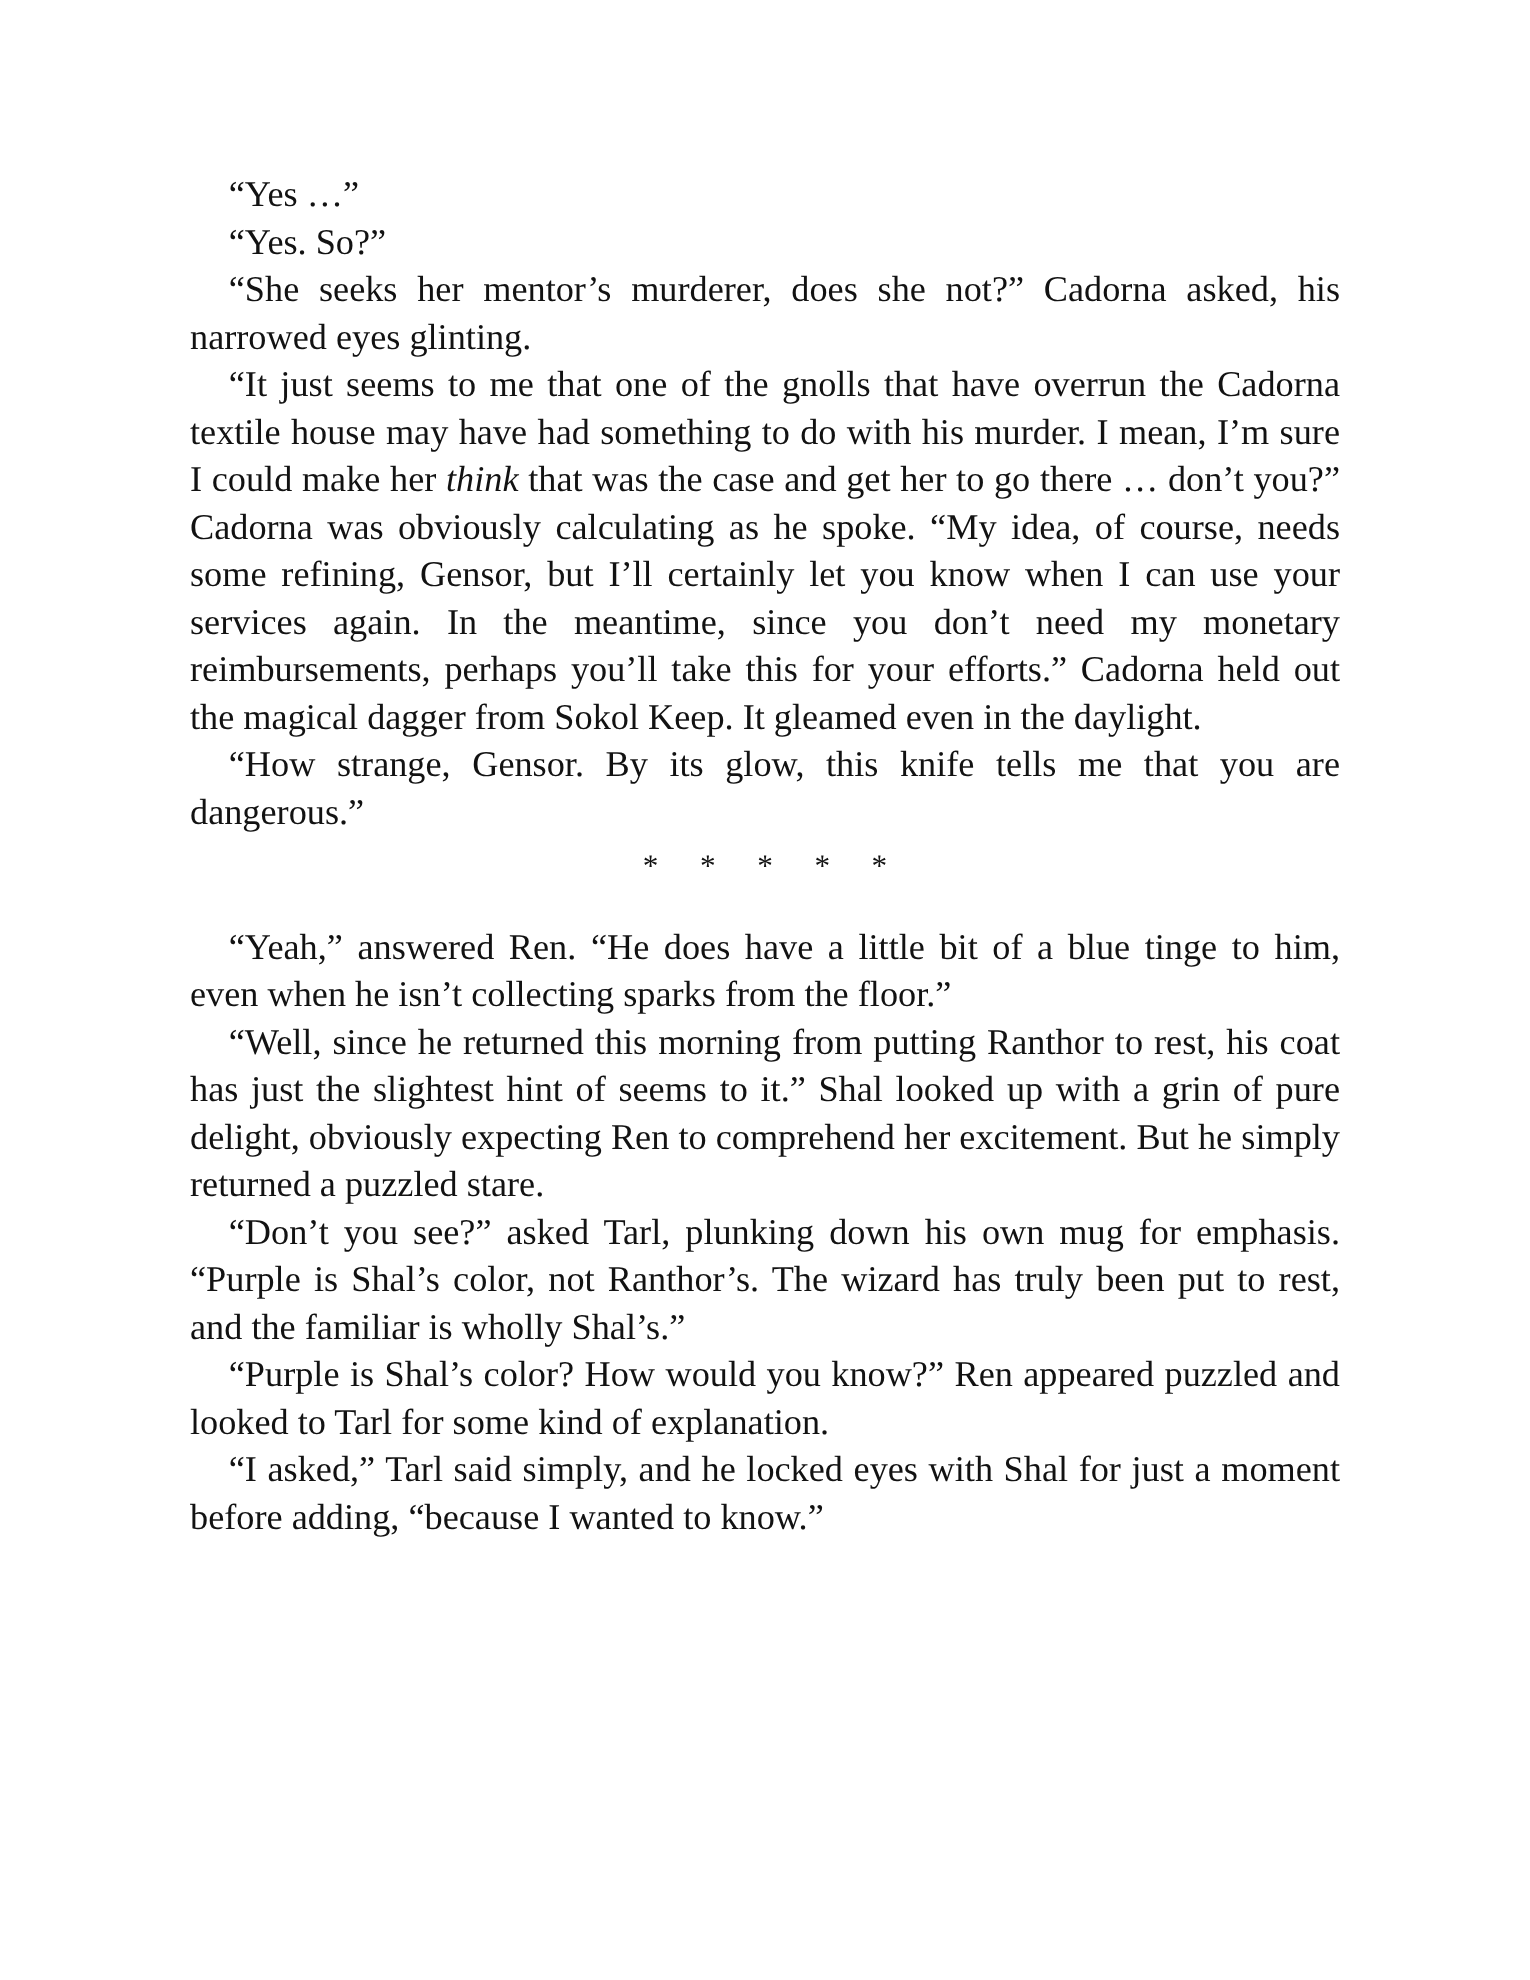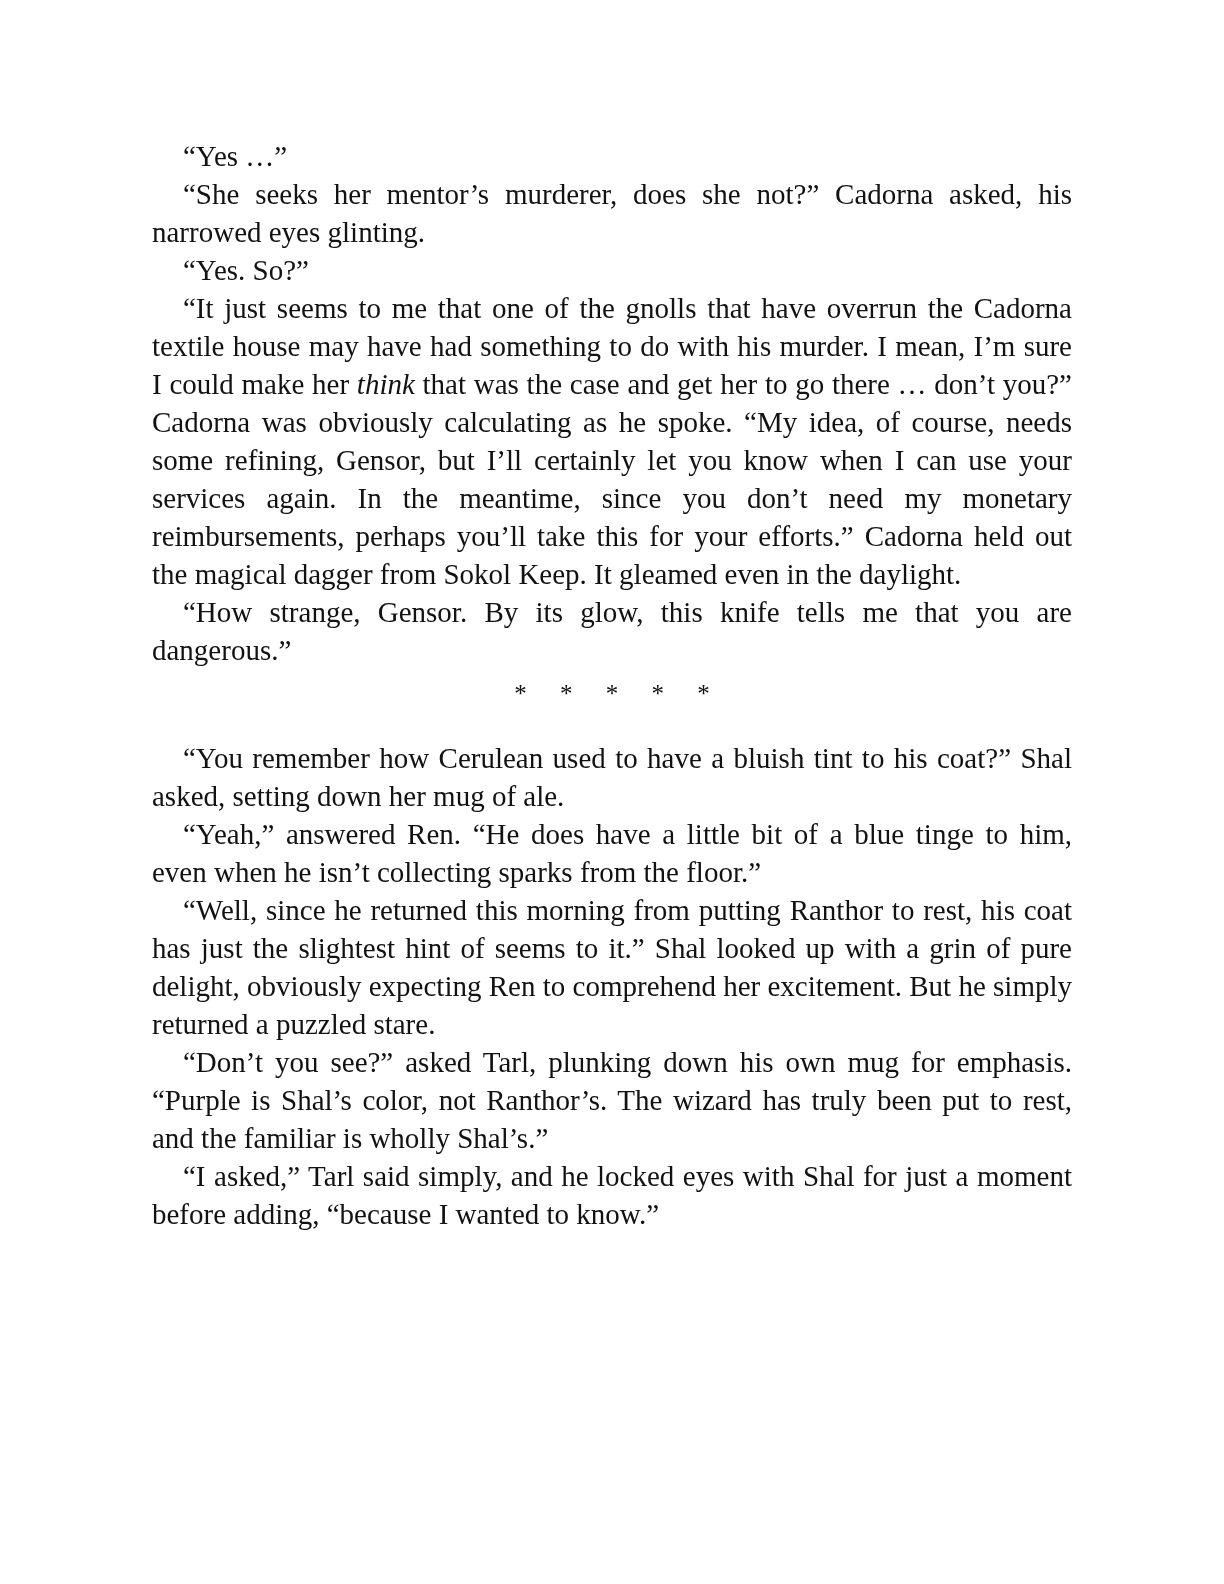--- a/index.html
+++ b/index.html
@@ -46,27 +46,27 @@
     color: var(--text);
   }
 </style>
 </head>
 <body>
 
 <div class="page">
   <div class="text-block">
     <div>
         <p class="para"><span>“Yes …”</span></p>
+        <p class="para"><span>“Yes. So?”</span></p>
         <p class="para"><span>“She seeks her mentor’s murderer, does she not?” Cadorna asked, his narrowed eyes glinting.</span></p>
-        <p class="para"><span>“Yes. So?”</span></p>
         <p class="para"><span>“It just seems to me that one of the gnolls that have overrun the Cadorna textile house may have had something to do with his murder. I mean, I’m sure I could make her </span><span class="em">think</span><span> that was the case and get her to go there … don’t you?” Cadorna was obviously calculating as he spoke. “My idea, of course, needs some refining, Gensor, but I’ll certainly let you know when I can use your services again. In the meantime, since you don’t need my monetary reimbursements, perhaps you’ll take this for your efforts.” Cadorna held out the magical dagger from Sokol Keep. It gleamed even in the daylight.</span></p>
         <p class="para"><span>“How strange, Gensor. By its glow, this knife tells me that you are dangerous.”</span></p>
       </div>
     <div class="scene-break">* * * * *</div>
     <div>
-        <p class="para"><span>“You remember how Cerulean used to have a bluish tint to his coat?” Shal asked, setting down her mug of ale.</span></p>
         <p class="para"><span>“Yeah,” answered Ren. “He does have a little bit of a blue tinge to him, even when he isn’t collecting sparks from the floor.”</span></p>
         <p class="para"><span>“Well, since he returned this morning from putting Ranthor to rest, his coat has just the slightest hint of seems to it.” Shal looked up with a grin of pure delight, obviously expecting Ren to comprehend her excitement. But he simply returned a puzzled stare.</span></p>
         <p class="para"><span>“Don’t you see?” asked Tarl, plunking down his own mug for emphasis. “Purple is Shal’s color, not Ranthor’s. The wizard has truly been put to rest, and the familiar is wholly Shal’s.”</span></p>
+        <p class="para"><span>“Purple is Shal’s color? How would you know?” Ren appeared puzzled and looked to Tarl for some kind of explanation.</span></p>
         <p class="para"><span>“I asked,” Tarl said simply, and he locked eyes with Shal for just a moment before adding, “because I wanted to know.”</span></p>
       </div>
   </div>
 </div>
 
 </body></html>

